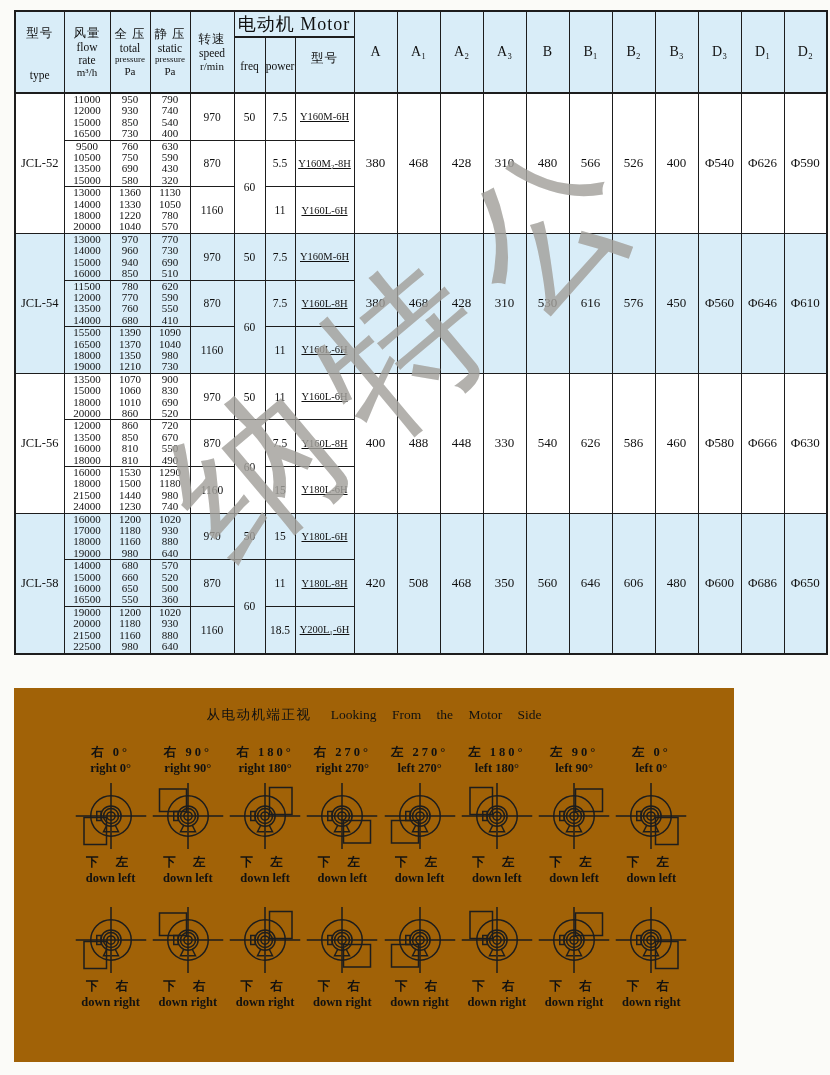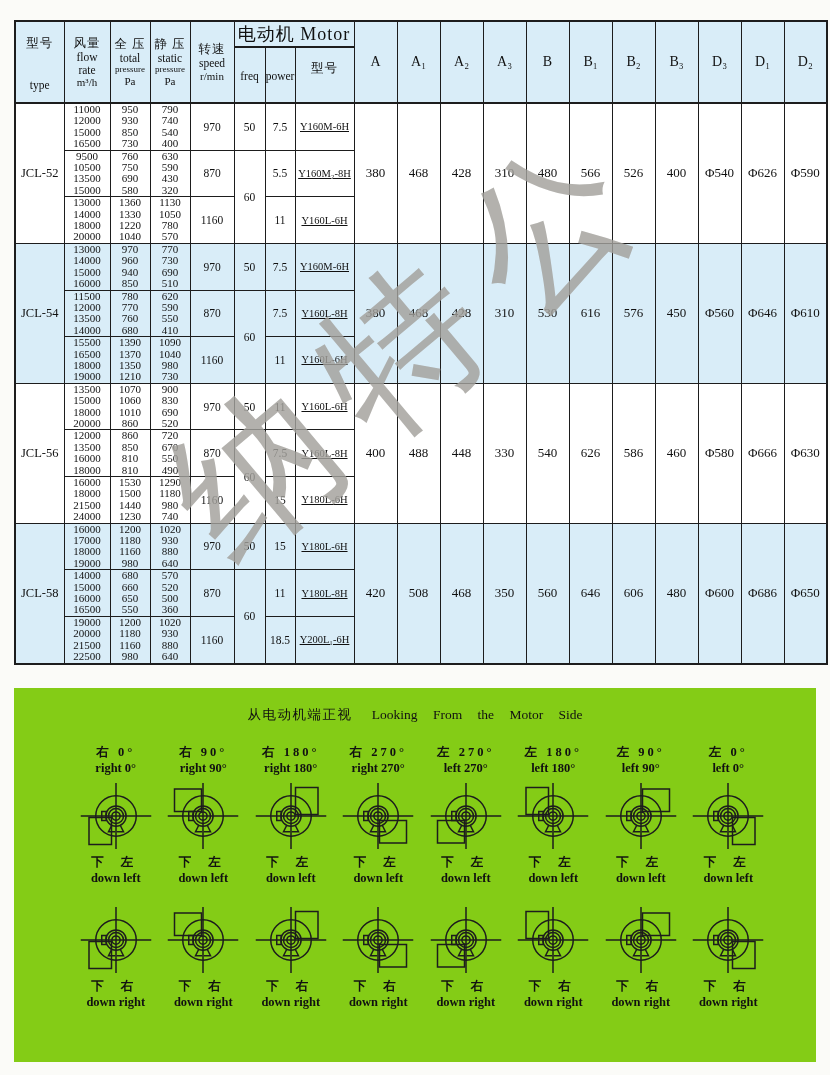--- a/index.html
+++ b/index.html
@@ -3,21 +3,21 @@
 <meta charset="utf-8">
 <style>
   html,body{margin:0;padding:0;}
   body{
     width:830px;height:1075px;position:relative;overflow:hidden;
     background:#fbfbf8;color:#111;
     font-family:"Liberation Serif","DejaVu Serif",serif;
   }
   
   #spec-table{
-    position:absolute;left:14px;top:20px;width:806px;
+    position:absolute;left:14px;top:10px;width:806px;
     border-collapse:collapse;table-layout:fixed;
     border:2px solid #1d1d1d;background:#ffffff;
   }
   #spec-table th,#spec-table td{
     border:1px solid #1d1d1d;padding:0;text-align:center;
     vertical-align:middle;font-weight:normal;color:#111;overflow:hidden;
   }
   #spec-table thead th{background:#d9edf8;border-bottom-width:2px;}
   tr.shaded td{background:#d9edf8;}
   tr.block-start td{border-top-width:2px;}
@@ -38,22 +38,22 @@
   #spec-table tbody tr{height:46px;}
   
   .watermark{
     position:absolute;left:205px;top:440px;width:640px;z-index:5;
     transform:rotate(-40deg);transform-origin:0 60%;
     font-size:160px;letter-spacing:30px;line-height:160px;
     color:#a3a19c;opacity:0.82;pointer-events:none;white-space:nowrap;
   }
   
   .panel{
-    position:absolute;left:14px;top:688px;width:802px;height:374px;
-    background:#84cc16;
+    position:absolute;left:14px;top:688px;width:720px;height:374px;
+    background:#a16207;
   }
   .panel-title{text-align:center;padding-top:18px;font-size:13.5px;}
   .pt-zh{letter-spacing:1.5px;margin-right:16px;}
   .pt-en{word-spacing:12px;}
   .fan-grid{display:flex;justify-content:space-between;padding:0 44px 0 58px;}
   .fan-grid.row1{margin-top:20px;}
   .fan-grid.row2{margin-top:14px;}
   .fan-cell{width:88px;display:flex;flex-direction:column;align-items:center;}
   .or-zh{font-size:12.5px;font-weight:600;letter-spacing:3px;white-space:nowrap;}
   .or-en{font-size:12.5px;font-weight:700;white-space:nowrap;}

